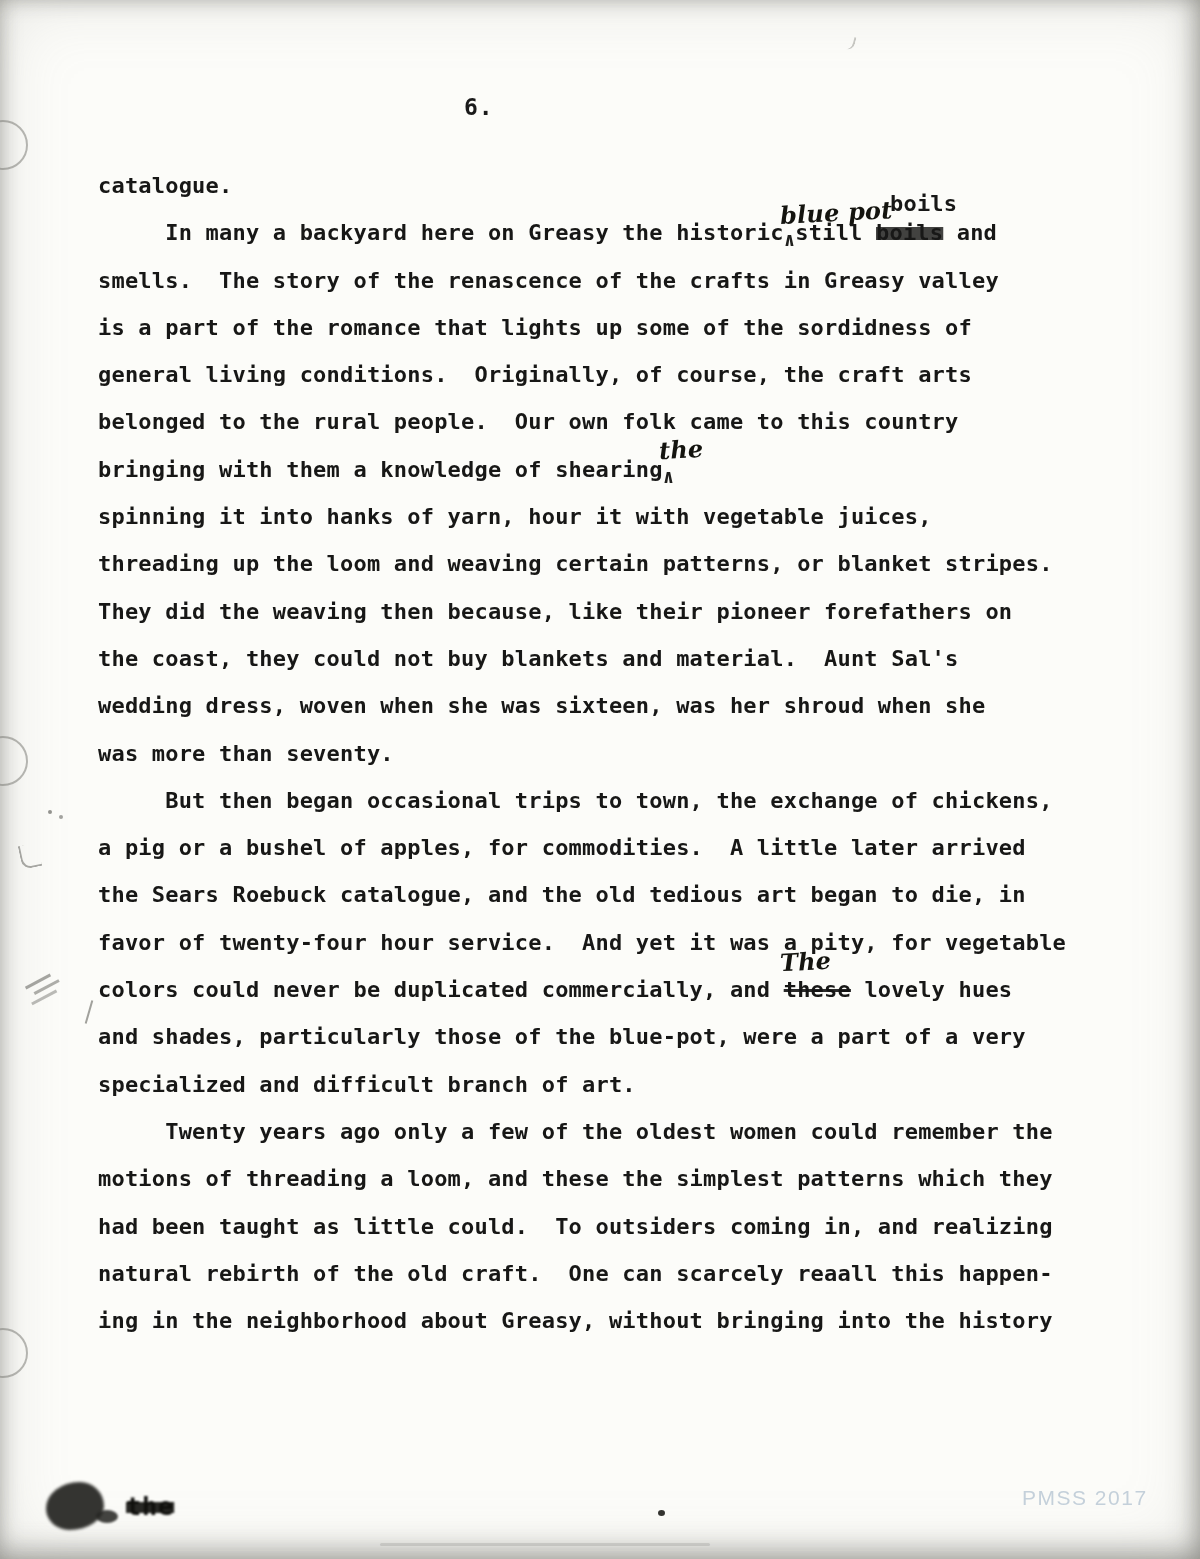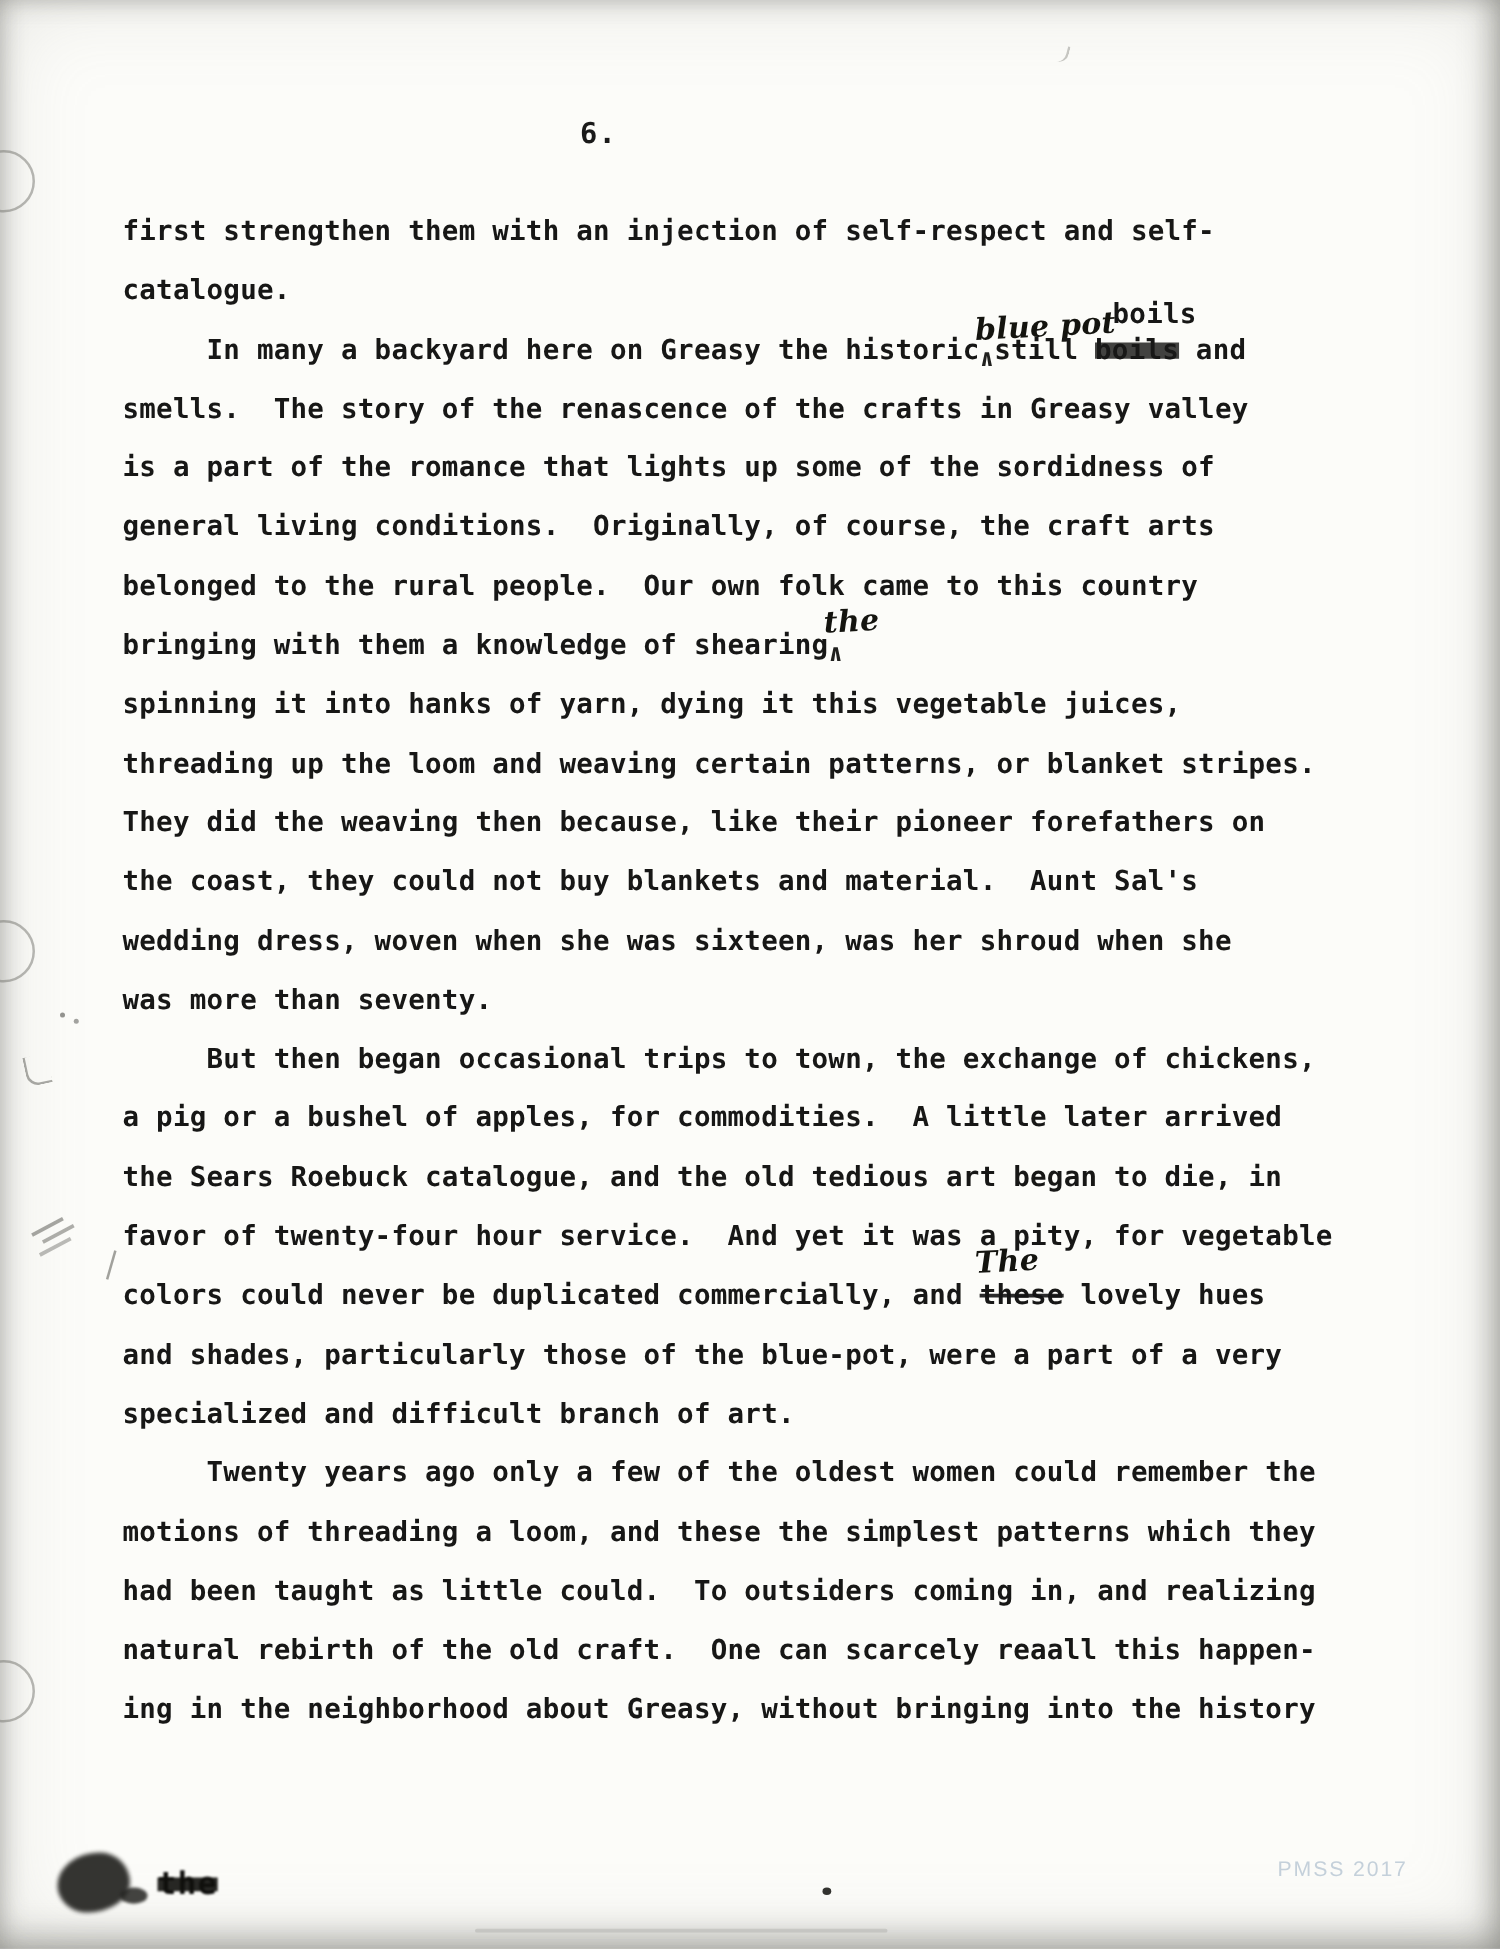--- a/index.html
+++ b/index.html
@@ -79,21 +79,21 @@
     font-size: 25px; font-weight: bold; color: #0d0d0b;
     text-decoration: line-through;
     text-decoration-thickness: 11px;
     text-decoration-color: rgba(15,15,12,0.9);
     filter: blur(0.8px);
     letter-spacing: 1px;
   }
   .watermark {
     position: absolute; left: 1022px; top: 1486px;
     font-family: "Liberation Sans", sans-serif;
-    font-size: 17px; letter-spacing: 1.5px;
+    font-size: 21px; letter-spacing: 1.5px;
     color: rgba(173,189,205,0.70);
   }
   .arc {
     position: absolute;
     width: 46px; height: 46px;
     border: 2px solid rgba(125,125,120,0.55);
     border-radius: 50%;
     left: -22px;
     background: transparent;
   }
@@ -164,29 +164,28 @@
     border-radius: 2px;
   }
 </style>
 </head>
 <body>
 
 <div id="paper">
   <div class="page-number">6.</div>
 
   <div id="lines">
-      <div class="line"><span class="seg text">first strengthen them with an injection of self-respect and self-</span></div>
       <div class="line"><span class="seg text">catalogue.</span></div>
       <div class="line"><span class="seg text">     In many a backyard here on Greasy the historic</span><span class="seg insert">∧<span class="above hand">blue pot</span></span><span class="seg text">still </span><span class="seg strike-heavy">boils<span class="above typed">boils</span></span><span class="seg text"> and</span></div>
       <div class="line"><span class="seg text">smells.  The story of the renascence of the crafts in Greasy valley</span></div>
       <div class="line"><span class="seg text">is a part of the romance that lights up some of the sordidness of</span></div>
       <div class="line"><span class="seg text">general living conditions.  Originally, of course, the craft arts</span></div>
       <div class="line"><span class="seg text">belonged to the rural people.  Our own folk came to this country</span></div>
       <div class="line"><span class="seg text">bringing with them a knowledge of shearing</span><span class="seg insert">∧<span class="above hand">the</span></span></div>
-      <div class="line"><span class="seg text">spinning it into hanks of yarn, dying it this vegetable juices,</span></div>
+      <div class="line"><span class="seg text">spinning it into hanks of yarn, hour it with vegetable juices,</span></div>
       <div class="line"><span class="seg text">threading up the loom and weaving certain patterns, or blanket stripes.</span></div>
       <div class="line"><span class="seg text">They did the weaving then because, like their pioneer forefathers on</span></div>
       <div class="line"><span class="seg text">the coast, they could not buy blankets and material.  Aunt Sal's</span></div>
       <div class="line"><span class="seg text">wedding dress, woven when she was sixteen, was her shroud when she</span></div>
       <div class="line"><span class="seg text">was more than seventy.</span></div>
       <div class="line"><span class="seg text">     But then began occasional trips to town, the exchange of chickens,</span></div>
       <div class="line"><span class="seg text">a pig or a bushel of apples, for commodities.  A little later arrived</span></div>
       <div class="line"><span class="seg text">the Sears Roebuck catalogue, and the old tedious art began to die, in</span></div>
       <div class="line"><span class="seg text">favor of twenty-four hour service.  And yet it was a pity, for vegetable</span></div>
       <div class="line"><span class="seg text">colors could never be duplicated commercially, and </span><span class="seg strike">these<span class="above hand">The</span></span><span class="seg text"> lovely hues</span></div>

